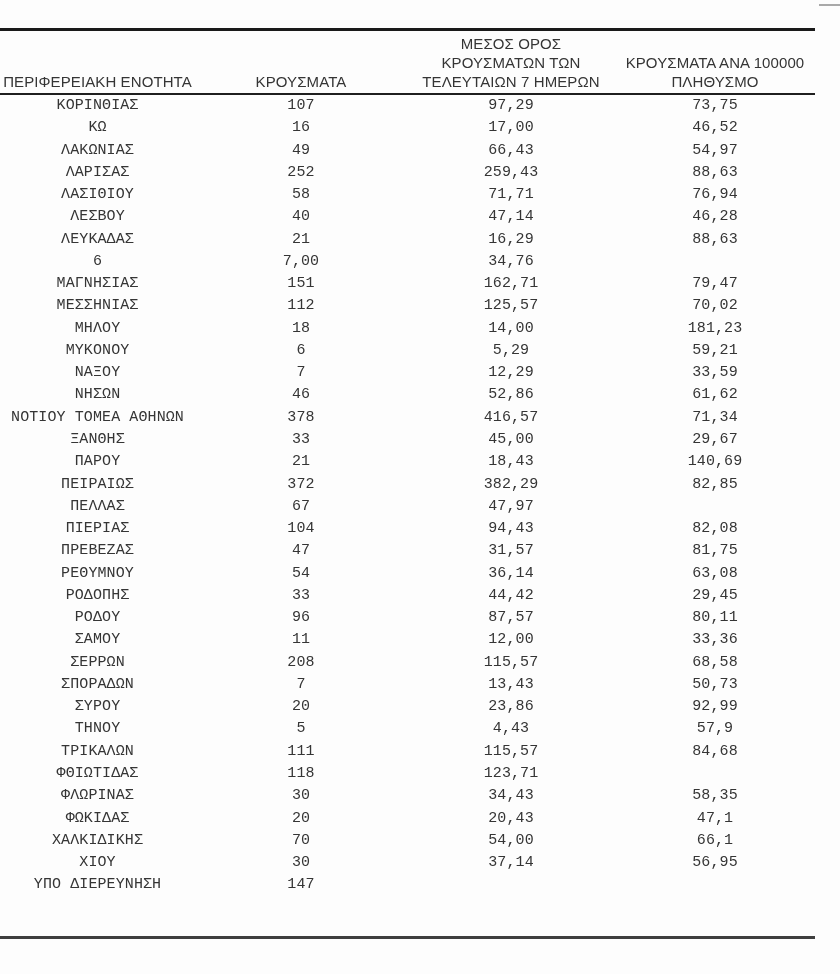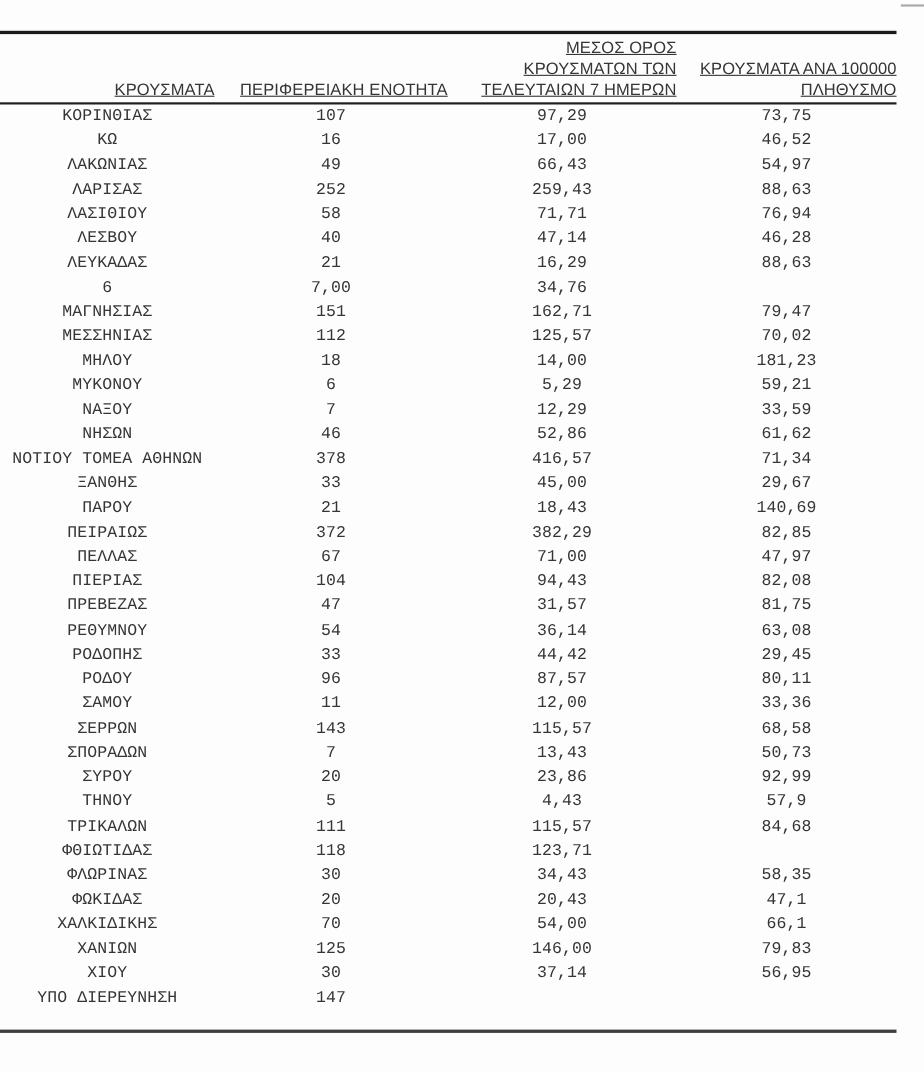--- a/index.html
+++ b/index.html
@@ -29,26 +29,25 @@
   }
   .head {
     display: grid;
     grid-template-columns: 195px 212px 208px 200px;
     align-items: end;
     border-top: 3px solid #1a1a1a;
     border-bottom: 2px solid #1f1f1f;
     padding: 3px 0 2px 0;
   }
   .head .cell {
-    text-align: right;
+    text-align: center;
     font-size: 15px;
     line-height: 19px;
     white-space: pre-line;
     letter-spacing: 0.1px;
-    text-decoration: underline;
   }
   .rows .row {
     display: grid;
     grid-template-columns: 195px 212px 208px 200px;
     height: 22.28px;
     font-family: Liberation Mono, monospace;
   }
   .rows .cell {
     text-align: center;
     font-size: 15px;
@@ -67,22 +66,22 @@
 </head>
 <body>
 
 <div class="page">
 
   <div class="corner-fragment"></div>
 
   <div class="report-table">
 
     <div class="head">
+      <div class="cell">ΠΕΡΙΦΕΡΕΙΑΚΗ ΕΝΟΤΗΤΑ</div>
       <div class="cell">ΚΡΟΥΣΜΑΤΑ</div>
-      <div class="cell">ΠΕΡΙΦΕΡΕΙΑΚΗ ΕΝΟΤΗΤΑ</div>
       <div class="cell">ΜΕΣΟΣ ΟΡΟΣ
 ΚΡΟΥΣΜΑΤΩΝ ΤΩΝ
 ΤΕΛΕΥΤΑΙΩΝ 7 ΗΜΕΡΩΝ</div>
       <div class="cell">ΚΡΟΥΣΜΑΤΑ ΑΝΑ 100000
 ΠΛΗΘΥΣΜΟ</div>
     </div>
 
     <div class="rows">
 
         <div class="row">
@@ -206,21 +205,20 @@
         <div class="row">
           <div class="cell">ΠΕΙΡΑΙΩΣ</div>
           <div class="cell">372</div>
           <div class="cell">382,29</div>
           <div class="cell">82,85</div>
         </div>
 
         <div class="row">
           <div class="cell">ΠΕΛΛΑΣ</div>
           <div class="cell">67</div>
-          <div class="cell">71,00</div>
           <div class="cell">47,97</div>
         </div>
 
         <div class="row">
           <div class="cell">ΠΙΕΡΙΑΣ</div>
           <div class="cell">104</div>
           <div class="cell">94,43</div>
           <div class="cell">82,08</div>
         </div>
 
@@ -254,21 +252,21 @@
 
         <div class="row">
           <div class="cell">ΣΑΜΟΥ</div>
           <div class="cell">11</div>
           <div class="cell">12,00</div>
           <div class="cell">33,36</div>
         </div>
 
         <div class="row">
           <div class="cell">ΣΕΡΡΩΝ</div>
-          <div class="cell">143</div>
+          <div class="cell">208</div>
           <div class="cell">115,57</div>
           <div class="cell">68,58</div>
         </div>
 
         <div class="row">
           <div class="cell">ΣΠΟΡΑΔΩΝ</div>
           <div class="cell">7</div>
           <div class="cell">13,43</div>
           <div class="cell">50,73</div>
         </div>
@@ -314,26 +312,20 @@
           <div class="cell">47,1</div>
         </div>
 
         <div class="row">
           <div class="cell">ΧΑΛΚΙΔΙΚΗΣ</div>
           <div class="cell">70</div>
           <div class="cell">54,00</div>
           <div class="cell">66,1</div>
         </div>
 
-        <div class="row">
-          <div class="cell">ΧΑΝΙΩΝ</div>
-          <div class="cell">125</div>
-          <div class="cell">146,00</div>
-          <div class="cell">79,83</div>
-        </div>
 
         <div class="row">
           <div class="cell">ΧΙΟΥ</div>
           <div class="cell">30</div>
           <div class="cell">37,14</div>
           <div class="cell">56,95</div>
         </div>
 
         <div class="row">
           <div class="cell">ΥΠΟ ΔΙΕΡΕΥΝΗΣΗ</div>

